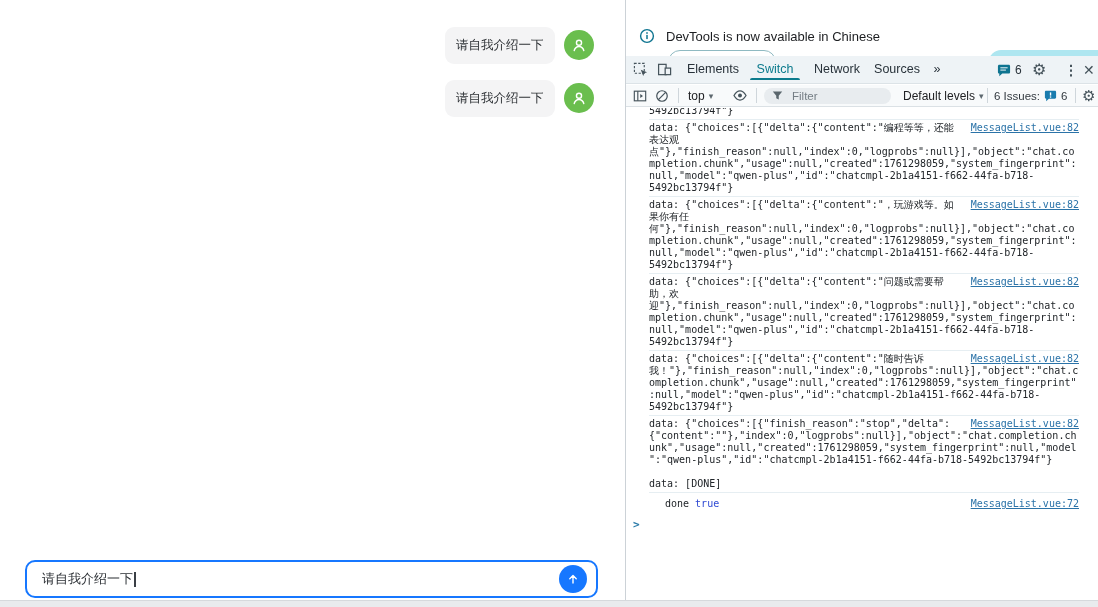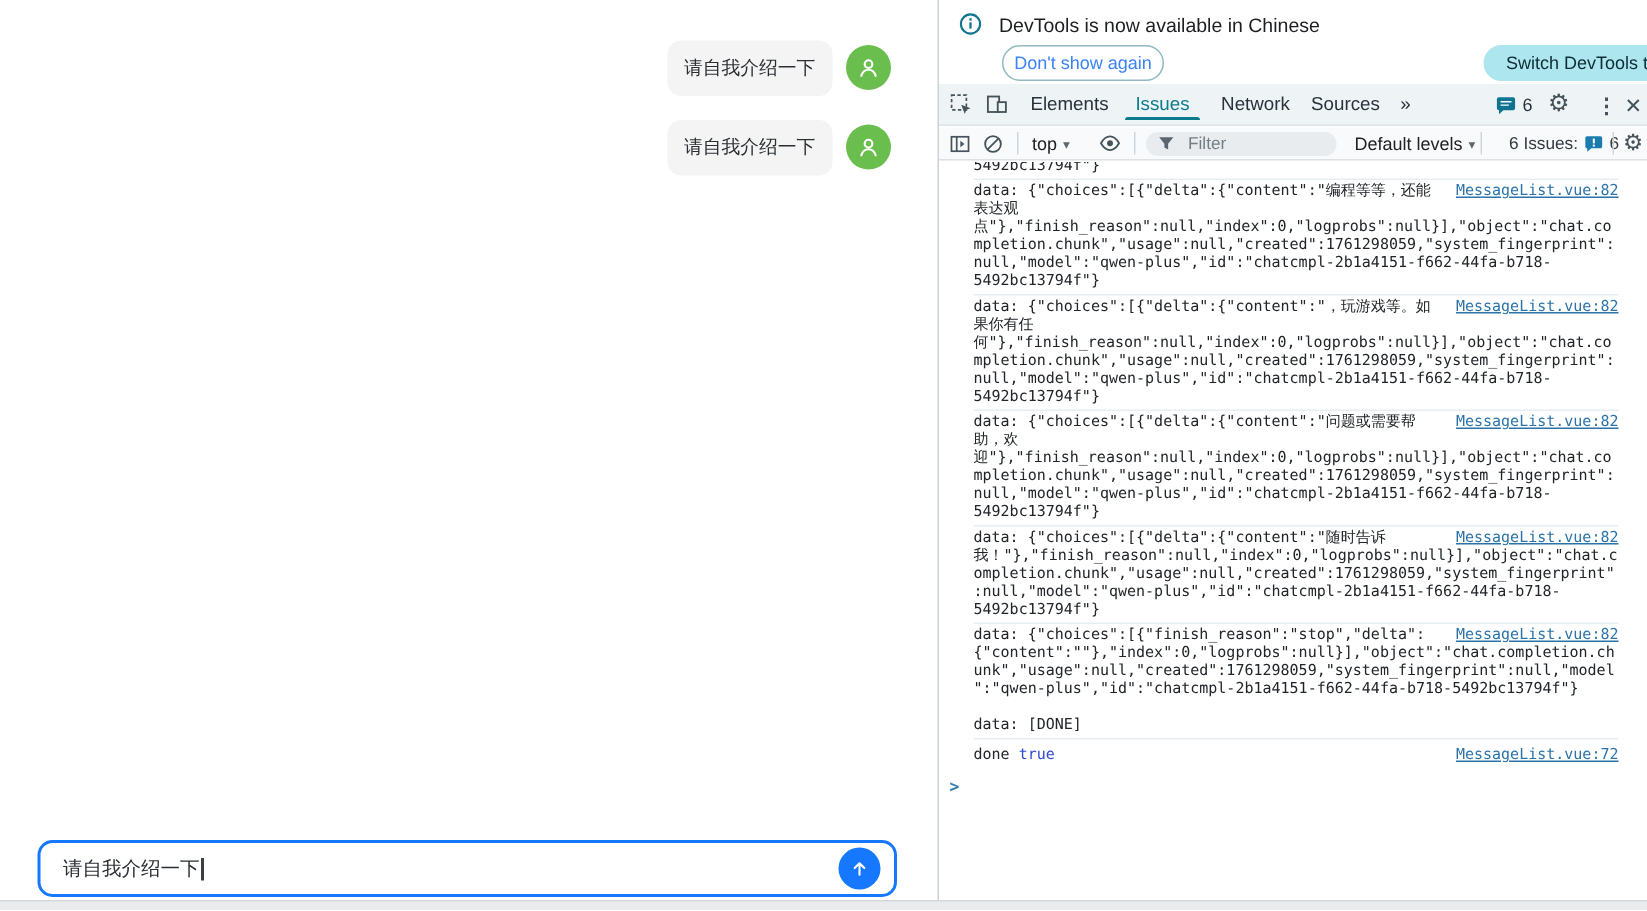--- a/index.html
+++ b/index.html
@@ -23,21 +23,21 @@
   .caret { width:1.5px; height:15px; background:#3a3f45; margin-left:1px; }
   .send-btn { position:absolute; right:9px; top:50%; transform:translateY(-50%);
               width:28px; height:28px; border-radius:50%; background:#1677ff;
               display:flex; align-items:center; justify-content:center; border:none; cursor:pointer; }
   .bottom-strip { position:absolute; left:0; top:600px; width:1098px; height:7px;
                   background:#e9ebed; border-top:1px solid #d6d9dc; }
 
   
   .devtools { position:absolute; left:625px; top:0; width:473px; height:600px; background:#fff;
               border-left:1px solid #ccd2d7; overflow:hidden; }
-  .banner { position:relative; height:56px; background:#fff; }
+  .banner { position:relative; height:56px; background:#fff;margin-top:20px; }
   .banner .info-icon { position:absolute; left:13px; top:8px; }
   .banner-msg { position:absolute; left:40px; top:9px; font-size:13px; color:#1c1e21; }
   .pill { position:absolute; top:30px; height:24px; border-radius:12px; font-size:12px;
           font-weight:500; display:flex; align-items:center; justify-content:center;
           cursor:pointer; border:none; font-family:"Liberation Sans", sans-serif; }
   .pill.outlined { left:42px; width:108px; background:#fff; border:1px solid #8fbac2; color:#3b82f6; }
   .pill.filled-a { left:160px; width:194px; background:#aee6f0; color:#0c2d33; }
   .pill.filled-b { left:363px; width:170px; background:#aee6f0; color:#0c2d33;
                    justify-content:flex-start; padding-left:15px; }
 
@@ -58,34 +58,34 @@
   .toolbar .titem { position:absolute; top:0; height:21px; display:flex; align-items:center; }
   .vdiv { position:absolute; top:3px; width:1px; height:15px; background:#cfd6db; }
   .ctx-label, .levels-label { font-size:12px; color:#202124; cursor:pointer; }
   .caret-down { font-size:9px; color:#5d686f; margin-left:4px; }
   .filter-pill { position:absolute; left:138px; top:2.5px; width:127px; height:16.5px;
                  background:#e8ecef; border-radius:9px; display:flex; align-items:center;
                  padding:0 8px; gap:9px; }
   .filter-pill input { border:none; background:transparent; outline:none; font-size:11.5px;
                        color:#3c4449; width:90px; font-family:"Liberation Sans", sans-serif; }
   .filter-pill input::placeholder { color:#747d84; }
-  .issues { position:absolute; left:380px; top:0; height:21px; display:flex; align-items:center;
+  .issues { position:absolute; left:368px; top:0; height:21px; display:flex; align-items:center;
             gap:4px; font-size:11.5px; color:#333a40; cursor:pointer; }
 
   .console { position:absolute; top:108px; left:0; width:473px; height:492px; background:#fff;
              overflow:hidden; padding:0 20px 0 23px; }
   .entry { position:relative; padding:2px 0; border-bottom:1px solid #e6eef2; }
   .entry pre { font-family:"DejaVu Sans Mono", monospace; font-size:10px; line-height:12px;
                color:#212529; white-space:pre; }
   .entry.clipped pre { margin-top:-5px; }
   .srclink { position:absolute; top:2px; right:0; font-family:"DejaVu Sans Mono", monospace;
              font-size:10px; color:#2b73a8; text-decoration:underline; background:#fff;
              padding-left:5px; cursor:pointer; }
   .done-row { position:relative; padding:5px 0 3px; font-family:"DejaVu Sans Mono", monospace;
-              font-size:10px; border-bottom:none; }
+              font-size:10px; border-bottom:none;margin-left:16px; }
   .done-label { color:#212529; }
   .done-value { color:#2e49d3; margin-left:6px; }
   .done-row .srclink { top:5px; }
   .prompt { margin-left:-16px; padding-top:6px; color:#2e7daa; font-family:"DejaVu Sans Mono", monospace;
             font-size:11px; font-weight:bold; }
 </style>
 </head>
 <body>
 
 <div class="stage">
@@ -147,21 +147,21 @@
       </span>
       <span class="ticon" style="left:31px;">
         <svg width="15" height="15" viewBox="0 0 16 16">
           <rect x="1.7" y="2.5" width="8" height="11" fill="none" stroke="#45535b" stroke-width="1.3"></rect>
           <rect x="8.7" y="6.5" width="5.8" height="7" fill="#eef3f6" stroke="#45535b" stroke-width="1.3"></rect>
         </svg>
       </span>
 
       <span class="tab" style="left:58px; width:58px;">Elements</span>
       <span class="tab active" style="left:122px; width:54px;">
-        <span>Issues</span>
+        <span>Switch</span>
         <span class="underline"></span>
       </span>
       <span class="tab" style="left:184px; width:54px;">Network</span>
       <span class="tab" style="left:246px; width:50px;">Sources</span>
       <span class="tab" style="left:302px; width:18px;">»</span>
 
       <span class="msgcount">
         <svg width="14" height="13" viewBox="0 0 16 15">
           <path d="M1 2.5 C1 1.7 1.7 1 2.5 1 H13.5 C14.3 1 15 1.7 15 2.5 V9.5 C15 10.3 14.3 11 13.5 11 H6 L2.6 14 V11 H2.5 C1.7 11 1 10.3 1 9.5 Z" fill="#0e7490"></path>
           <line x1="3.8" y1="4.4" x2="12.2" y2="4.4" stroke="#fff" stroke-width="1.1"></line>

